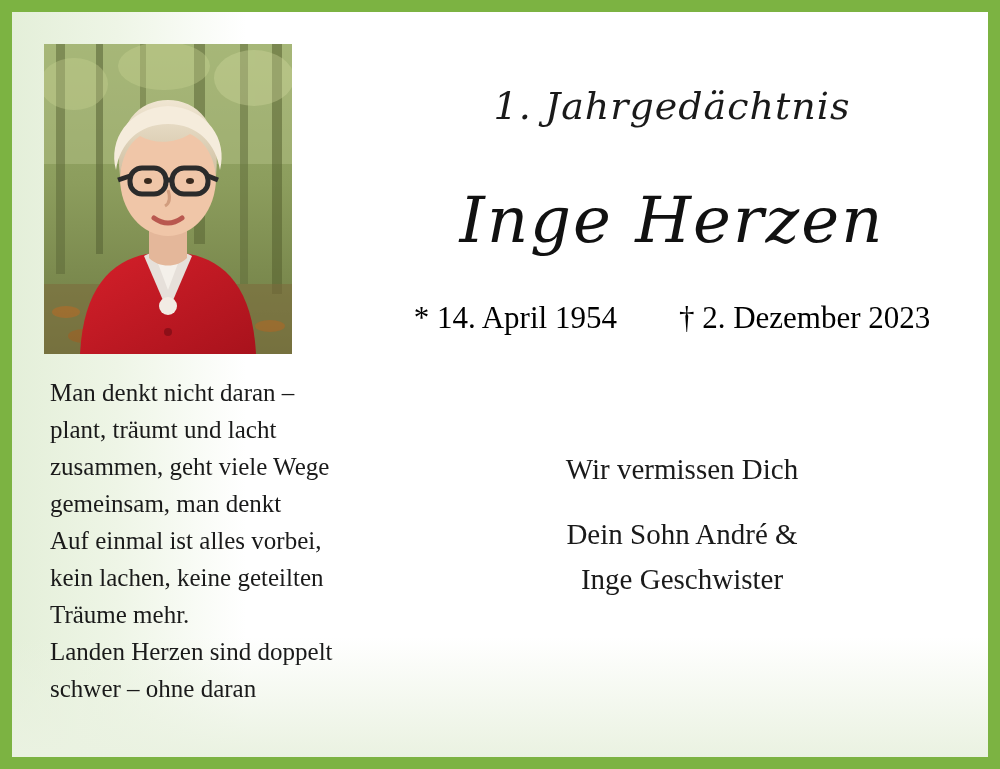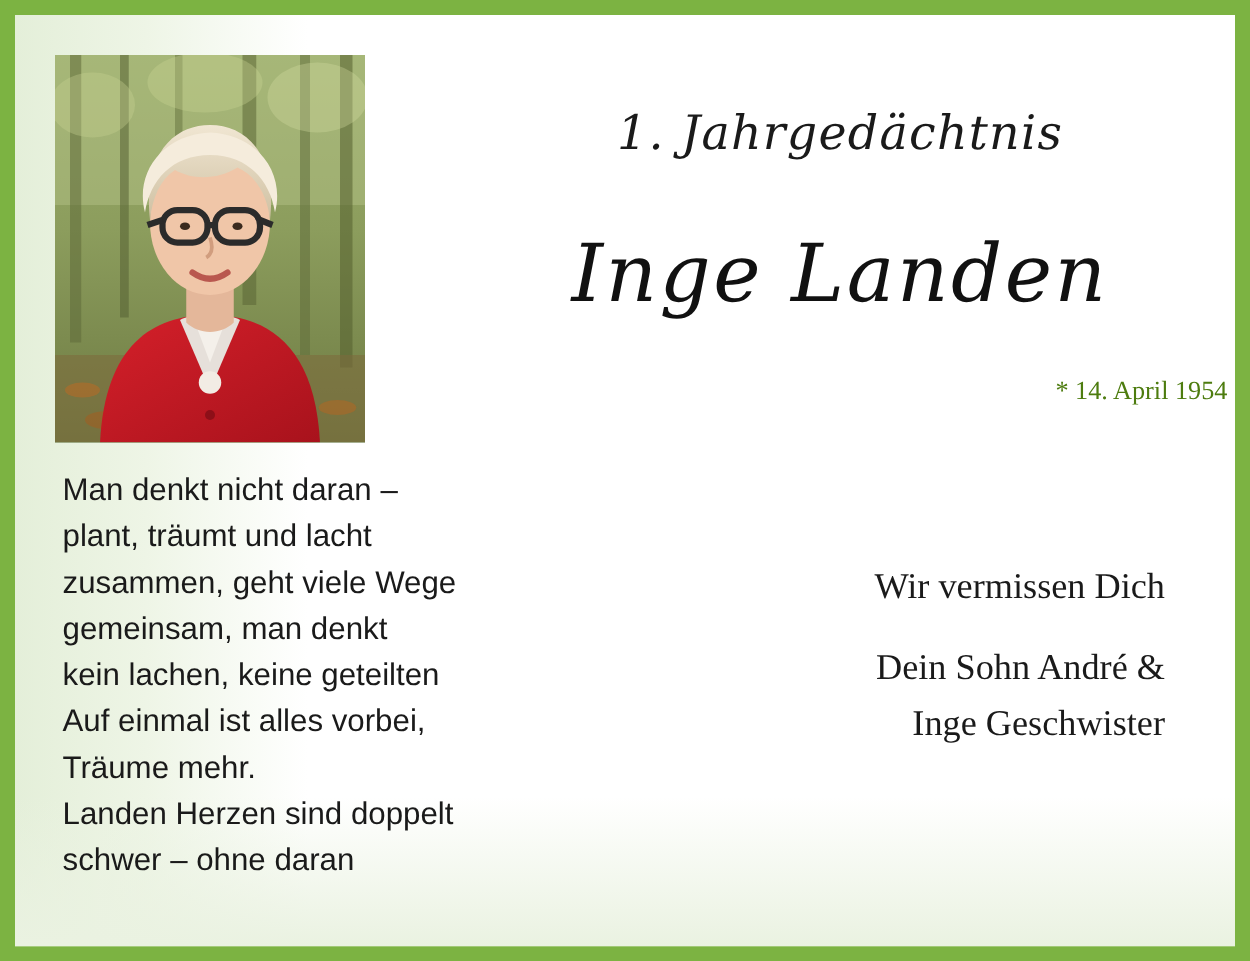--- a/index.html
+++ b/index.html
@@ -88,49 +88,49 @@
     line-height: 1.05;
     color: #111111;
     letter-spacing: 2px;
   }
   .dates {
     position: absolute;
     left: 350px;
     top: 288px;
     width: 620px;
     display: flex;
-    justify-content: flex-end;
+    justify-content: center;
     gap: 62px;
     font-family: "Liberation Serif", serif;
-    font-size: 21px;
-    color: #4d7c0f;
+    font-size: 31px;
+    color: #000000;
   }
   .dates span { white-space: nowrap; }
 
   .farewell {
     position: absolute;
     left: 420px;
     top: 435px;
     width: 500px;
-    text-align: right;
+    text-align: center;
     font-family: "Liberation Serif", serif;
     font-size: 29px;
     line-height: 1.55;
     color: #1a1a1a;
   }
   .farewell .line { white-space: nowrap; }
   .farewell .sig { margin-top: 20px; }
 
   
   .poem {
     position: absolute;
     left: 38px;
     top: 362px;
     width: 380px;
-    font-family: Liberation Sans, sans-serif;
+    font-family: Liberation Serif, serif;
     font-size: 25px;
     line-height: 1.48;
     color: #1a1a1a;
   }
   .poem .line { white-space: nowrap; }
 </style>
 </head>
 <body>
 
 <div class="memorial-card">
@@ -207,33 +207,34 @@
         <ellipse cx="104" cy="137" rx="4" ry="3" fill="#3a2a1e"></ellipse>
         <ellipse cx="146" cy="137" rx="4" ry="3" fill="#3a2a1e"></ellipse>
 
         <path d="M124 146 q4 12 -3 16" stroke="#d19d7e" stroke-width="3" fill="none"></path>
         <path d="M110 174 q14 10 28 0" stroke="#b9584f" stroke-width="5" fill="none" stroke-linecap="round"></path>
       </svg>
     </div>
 
     <div class="anniversary">1. Jahrgedächtnis</div>
 
-    <div class="name">Inge Landen</div>
+    <div class="name">Inge Herzen</div>
 
     <div class="dates">
       <span>* 14. April 1954</span>
+      <span>† 2. Dezember 2023</span>
     </div>
 
     <div class="poem">
       <div class="line">Man denkt nicht daran –</div>
       <div class="line">plant, träumt und lacht</div>
       <div class="line">zusammen, geht viele Wege</div>
       <div class="line">gemeinsam, man denkt</div>
+      <div class="line">Auf einmal ist alles vorbei,</div>
       <div class="line">kein lachen, keine geteilten</div>
-      <div class="line">Auf einmal ist alles vorbei,</div>
       <div class="line">Träume mehr.</div>
       <div class="line">Landen Herzen sind doppelt</div>
       <div class="line">schwer – ohne daran</div>
     </div>
 
     <div class="farewell">
       <div class="line">Wir vermissen Dich</div>
       <div class="sig line">Dein Sohn André &amp;</div>
       <div class="line">Inge Geschwister</div>
     </div>

